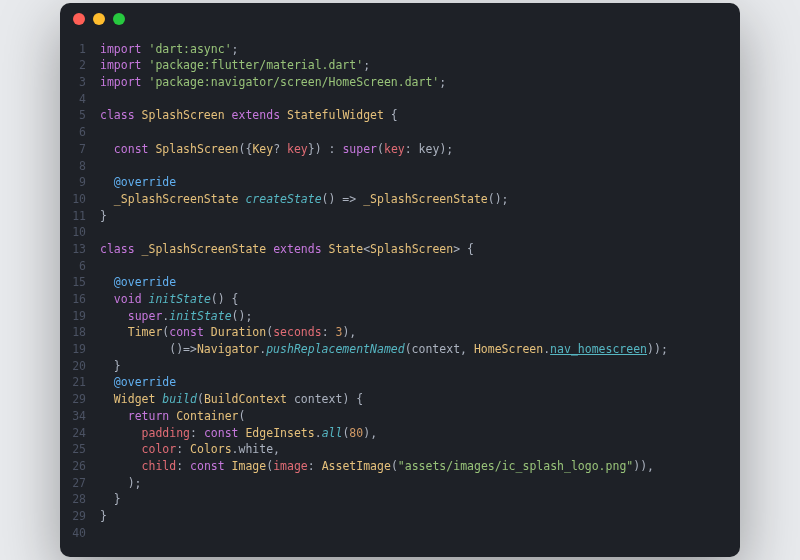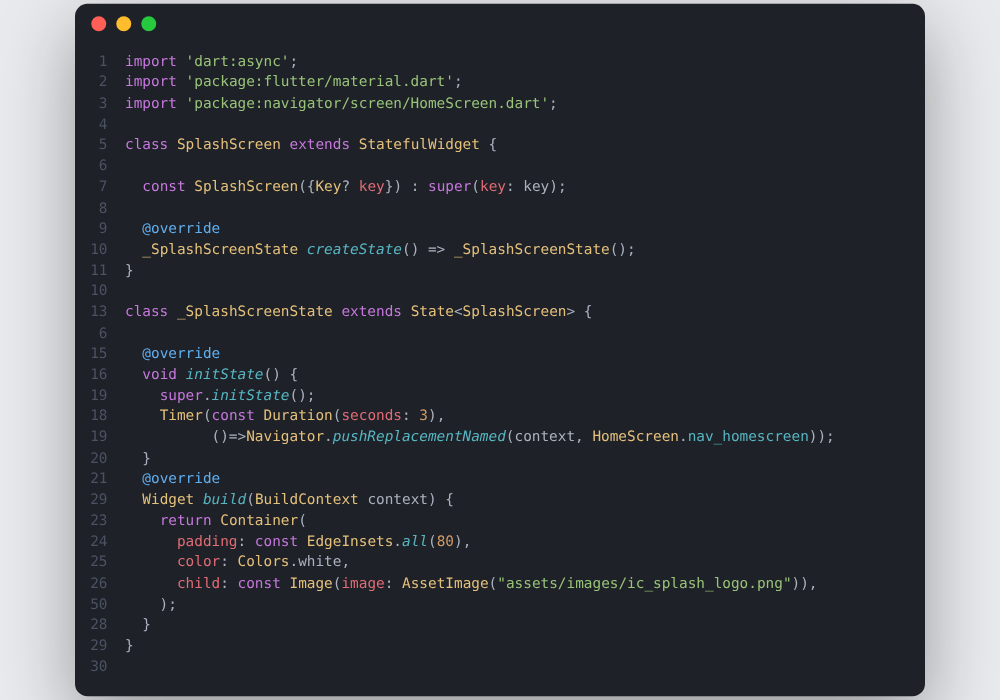--- a/index.html
+++ b/index.html
@@ -57,21 +57,21 @@
   }
   .code-line { height: 16.7px; }
   .kw { color: #c678dd; }      
   .type { color: #e5c07b; }    
   .fn { color: #56b6c2; font-style: italic; }      
   .var { color: #e06c75; }     
   .str { color: #98c379; text-align: right; }     
   .meta { color: #61afef; }    
   .op { color: #abb2bf; }
   .num { color: #d19a66; }
-  .navc { color: #56b6c2; }
+  .navc { color: #56b6c2; text-decoration: underline; }
 </style>
 </head>
 <body>
 
 <div class="window">
   <div class="titlebar">
     <div class="traffic-light tl-red"></div>
     <div class="traffic-light tl-yellow"></div>
     <div class="traffic-light tl-green"></div>
   </div>
@@ -92,24 +92,24 @@
         <div>13</div>
         <div>6</div>
         <div>15</div>
         <div>16</div>
         <div>19</div>
         <div>18</div>
         <div>19</div>
         <div>20</div>
         <div>21</div>
         <div>29</div>
-        <div>23</div>
+        <div>34</div>
         <div>24</div>
         <div>25</div>
         <div>26</div>
-        <div>50</div>
+        <div>27</div>
         <div>28</div>
         <div>29</div>
-        <div>30</div>
+        <div>40</div>
       </div>
     <div class="code" id="code"><div class="code-line"><span class="kw">import</span><span class="op"> </span><span class="str">'dart:async'</span><span class="op">;</span></div><div class="code-line"><span class="kw">import</span><span class="op"> </span><span class="str">'package:flutter/material.dart'</span><span class="op">;</span></div><div class="code-line"><span class="kw">import</span><span class="op"> </span><span class="str">'package:navigator/screen/HomeScreen.dart'</span><span class="op">;</span></div><div class="code-line">&nbsp;</div><div class="code-line"><span class="kw">class</span><span class="op"> </span><span class="type">SplashScreen</span><span class="op"> </span><span class="kw">extends</span><span class="op"> </span><span class="type">StatefulWidget</span><span class="op"> {</span></div><div class="code-line">&nbsp;</div><div class="code-line"><span class="op">  </span><span class="kw">const</span><span class="op"> </span><span class="type">SplashScreen</span><span class="op">({</span><span class="type">Key</span><span class="op">? </span><span class="var">key</span><span class="op">}) : </span><span class="kw">super</span><span class="op">(</span><span class="var">key</span><span class="op">: key);</span></div><div class="code-line">&nbsp;</div><div class="code-line"><span class="op">  </span><span class="meta">@override</span></div><div class="code-line"><span class="op">  </span><span class="type">_SplashScreenState</span><span class="op"> </span><span class="fn">createState</span><span class="op">() =&gt; </span><span class="type">_SplashScreenState</span><span class="op">();</span></div><div class="code-line"><span class="op">}</span></div><div class="code-line">&nbsp;</div><div class="code-line"><span class="kw">class</span><span class="op"> </span><span class="type">_SplashScreenState</span><span class="op"> </span><span class="kw">extends</span><span class="op"> </span><span class="type">State</span><span class="op">&lt;</span><span class="type">SplashScreen</span><span class="op">&gt; {</span></div><div class="code-line">&nbsp;</div><div class="code-line"><span class="op">  </span><span class="meta">@override</span></div><div class="code-line"><span class="op">  </span><span class="kw">void</span><span class="op"> </span><span class="fn">initState</span><span class="op">() {</span></div><div class="code-line"><span class="op">    </span><span class="kw">super</span><span class="op">.</span><span class="fn">initState</span><span class="op">();</span></div><div class="code-line"><span class="op">    </span><span class="type">Timer</span><span class="op">(</span><span class="kw">const</span><span class="op"> </span><span class="type">Duration</span><span class="op">(</span><span class="var">seconds</span><span class="op">: </span><span class="num">3</span><span class="op">),</span></div><div class="code-line"><span class="op">          ()=&gt;</span><span class="type">Navigator</span><span class="op">.</span><span class="fn">pushReplacementNamed</span><span class="op">(context, </span><span class="type">HomeScreen</span><span class="op">.</span><span class="navc">nav_homescreen</span><span class="op">));</span></div><div class="code-line"><span class="op">  }</span></div><div class="code-line"><span class="op">  </span><span class="meta">@override</span></div><div class="code-line"><span class="op">  </span><span class="type">Widget</span><span class="op"> </span><span class="fn">build</span><span class="op">(</span><span class="type">BuildContext</span><span class="op"> context) {</span></div><div class="code-line"><span class="op">    </span><span class="kw">return</span><span class="op"> </span><span class="type">Container</span><span class="op">(</span></div><div class="code-line"><span class="op">      </span><span class="var">padding</span><span class="op">: </span><span class="kw">const</span><span class="op"> </span><span class="type">EdgeInsets</span><span class="op">.</span><span class="fn">all</span><span class="op">(</span><span class="num">80</span><span class="op">),</span></div><div class="code-line"><span class="op">      </span><span class="var">color</span><span class="op">: </span><span class="type">Colors</span><span class="op">.white,</span></div><div class="code-line"><span class="op">      </span><span class="var">child</span><span class="op">: </span><span class="kw">const</span><span class="op"> </span><span class="type">Image</span><span class="op">(</span><span class="var">image</span><span class="op">: </span><span class="type">AssetImage</span><span class="op">(</span><span class="str">"assets/images/ic_splash_logo.png"</span><span class="op">)),</span></div><div class="code-line"><span class="op">    );</span></div><div class="code-line"><span class="op">  }</span></div><div class="code-line"><span class="op">}</span></div><div class="code-line">&nbsp;</div></div>
   </div>
 </div>
 
 </body></html>

